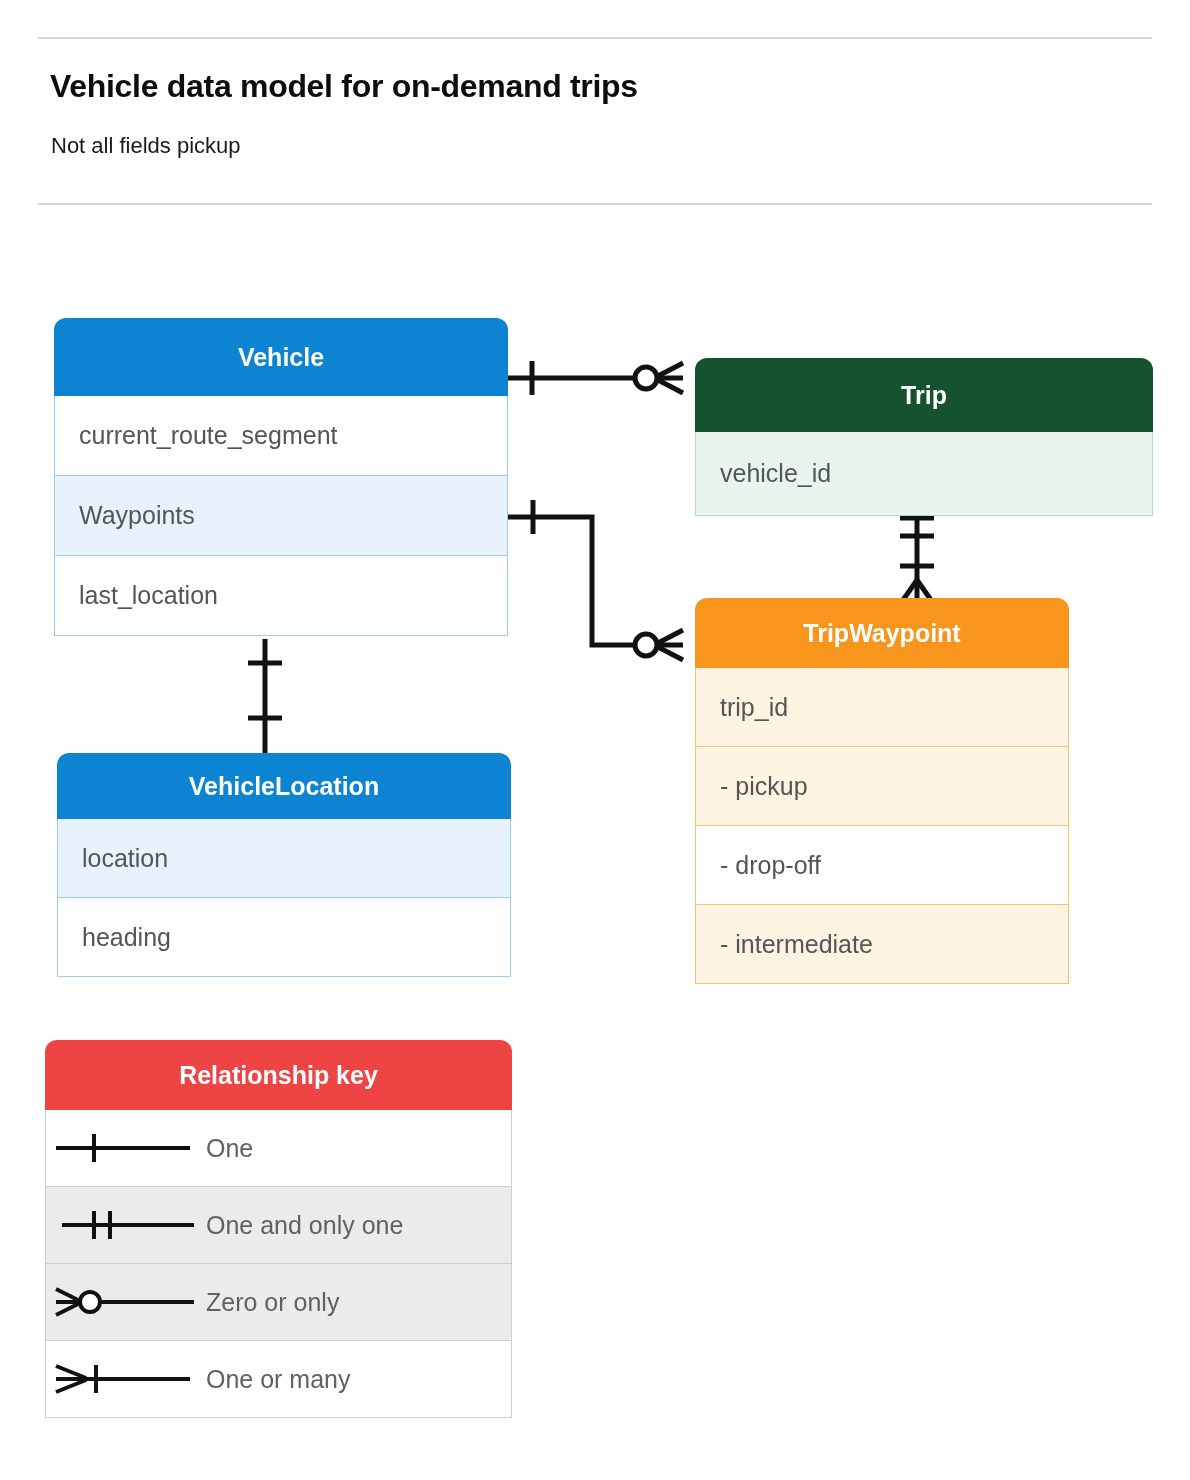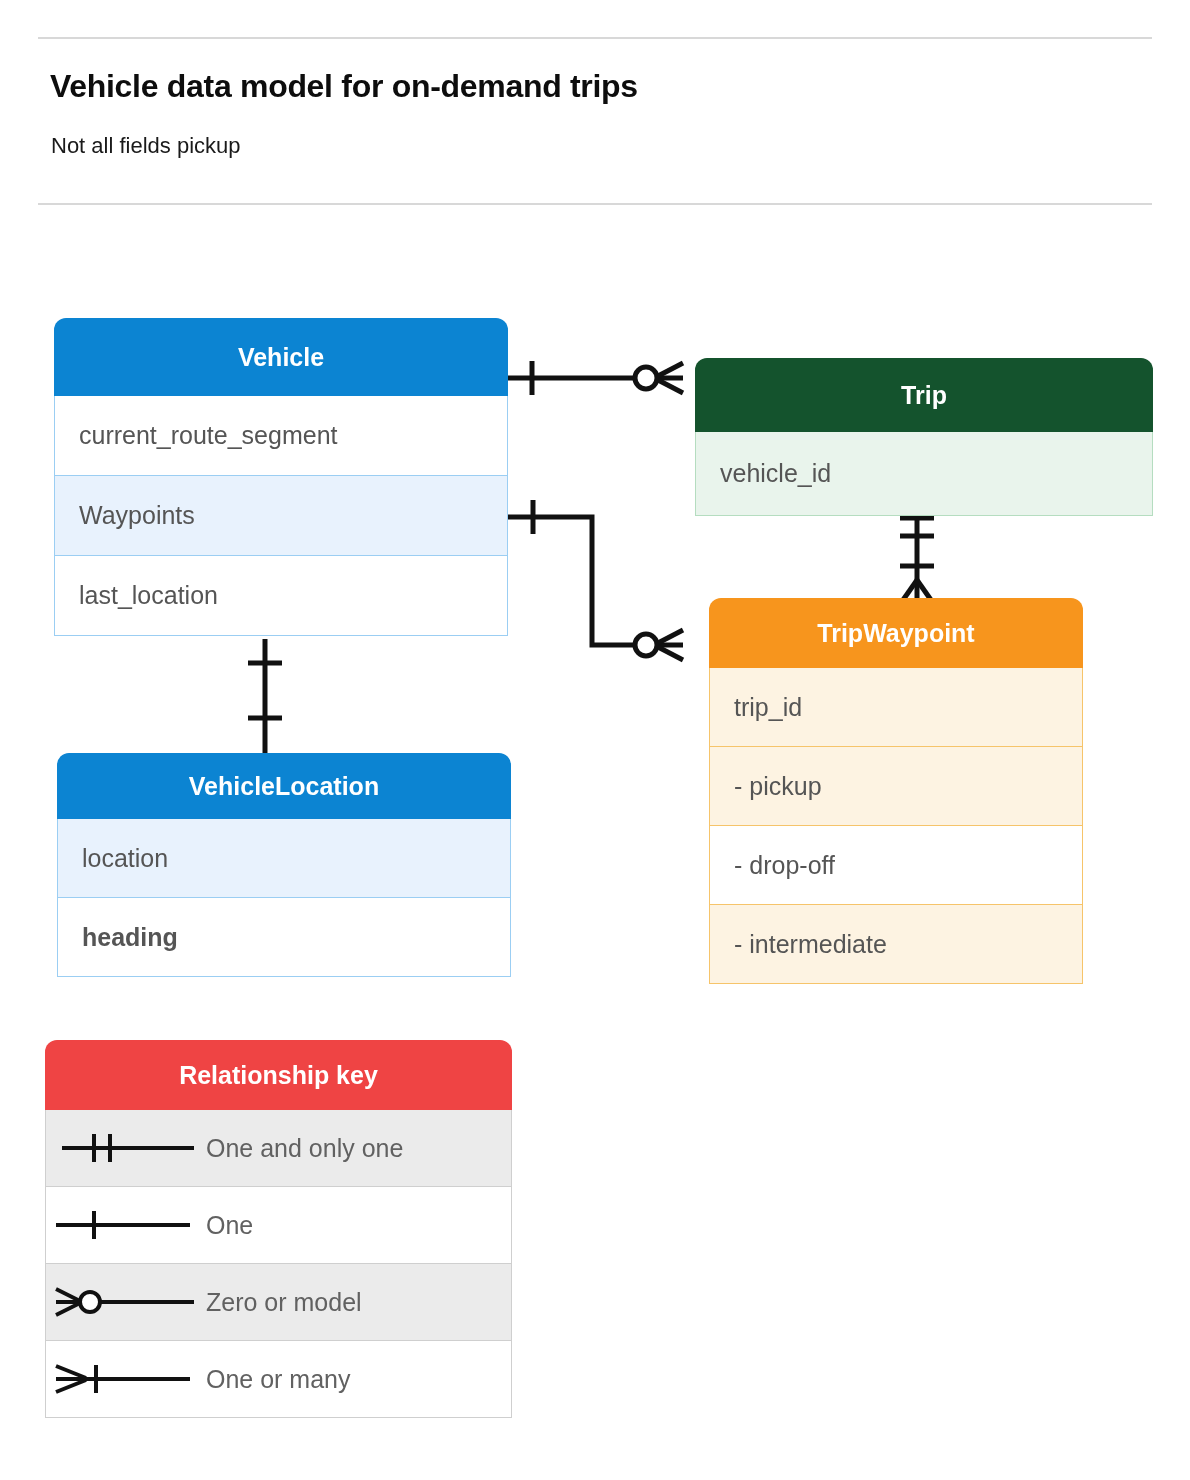--- a/index.html
+++ b/index.html
@@ -180,75 +180,75 @@
   <div class="entity-row row-plain" style="height:80px;">current_route_segment</div>
   <div class="entity-row row-shade" style="height:80px;">Waypoints</div>
   <div class="entity-row row-plain" style="height:80px;">last_location</div>
 </div>
 
 <div class="entity theme-green" id="entity-trip" style="left:683px; top:334px; width:470px;">
   <div class="entity-header" style="height:74px;">Trip</div>
   <div class="entity-row row-shade" style="height:84px;">vehicle_id</div>
 </div>
 
-<div class="entity theme-orange" id="entity-tripwaypoint" style="left:697px; top:598px; width:386px;">
+<div class="entity theme-orange" id="entity-tripwaypoint" style="left:683px; top:598px; width:386px;">
   <div class="entity-header" style="height:70px;">TripWaypoint</div>
   <div class="entity-row row-shade" style="height:79px;">trip_id</div>
   <div class="entity-row row-shade" style="height:79px;">-  pickup</div>
   <div class="entity-row row-plain" style="height:79px;">-  drop-off</div>
   <div class="entity-row row-shade" style="height:79px;">-  intermediate</div>
 </div>
 
 <div class="entity theme-blue" id="entity-vehiclelocation" style="left:45px; top:753px; width:466px;">
   <div class="entity-header" style="height:66px;">VehicleLocation</div>
   <div class="entity-row row-shade" style="height:79px;">location</div>
-  <div class="entity-row row-plain" style="height:79px;font-weight:bold;">heading</div>
+  <div class="entity-row row-plain" style="height:79px;">heading</div>
 </div>
 
 <div id="legend">
   <div id="legend-header">Relationship key</div>
+
+  <div class="legend-row plain">
+    <div class="legend-symbol">
+      <svg width="145" height="40" viewBox="0 0 145 40">
+        <g stroke="#111111" stroke-width="4" fill="none">
+          <line x1="2" y1="20" x2="136" y2="20"></line>
+          <line x1="40" y1="6" x2="40" y2="34"></line>
+        </g>
+      </svg>
+    </div>
+    <div class="legend-label">One</div>
+  </div>
 
   <div class="legend-row shade">
     <div class="legend-symbol">
       <svg width="145" height="40" viewBox="0 0 145 40">
         <g stroke="#111111" stroke-width="4" fill="none">
           <line x1="8" y1="20" x2="140" y2="20"></line>
           <line x1="40" y1="6" x2="40" y2="34"></line>
           <line x1="56" y1="6" x2="56" y2="34"></line>
         </g>
       </svg>
     </div>
     <div class="legend-label">One and only one</div>
-  </div>
-
-  <div class="legend-row plain">
-    <div class="legend-symbol">
-      <svg width="145" height="40" viewBox="0 0 145 40">
-        <g stroke="#111111" stroke-width="4" fill="none">
-          <line x1="2" y1="20" x2="136" y2="20"></line>
-          <line x1="40" y1="6" x2="40" y2="34"></line>
-        </g>
-      </svg>
-    </div>
-    <div class="legend-label">One</div>
   </div>
 
   <div class="legend-row shade">
     <div class="legend-symbol">
       <svg width="145" height="40" viewBox="0 0 145 40">
         <g stroke="#111111" stroke-width="4" fill="none">
           <line x1="46" y1="20" x2="140" y2="20"></line>
           <circle cx="36" cy="20" r="10" fill="#ffffff"></circle>
           <line x1="2" y1="7" x2="26" y2="19"></line>
           <line x1="2" y1="33" x2="26" y2="21"></line>
           <line x1="2" y1="20" x2="26" y2="20"></line>
         </g>
       </svg>
     </div>
-    <div class="legend-label">Zero or model</div>
+    <div class="legend-label">Zero or only</div>
   </div>
 
   <div class="legend-row plain">
     <div class="legend-symbol">
       <svg width="145" height="40" viewBox="0 0 145 40">
         <g stroke="#111111" stroke-width="4" fill="none">
           <line x1="30" y1="20" x2="136" y2="20"></line>
           <line x1="2" y1="7" x2="32" y2="19"></line>
           <line x1="2" y1="33" x2="32" y2="21"></line>
           <line x1="2" y1="20" x2="32" y2="20"></line>

